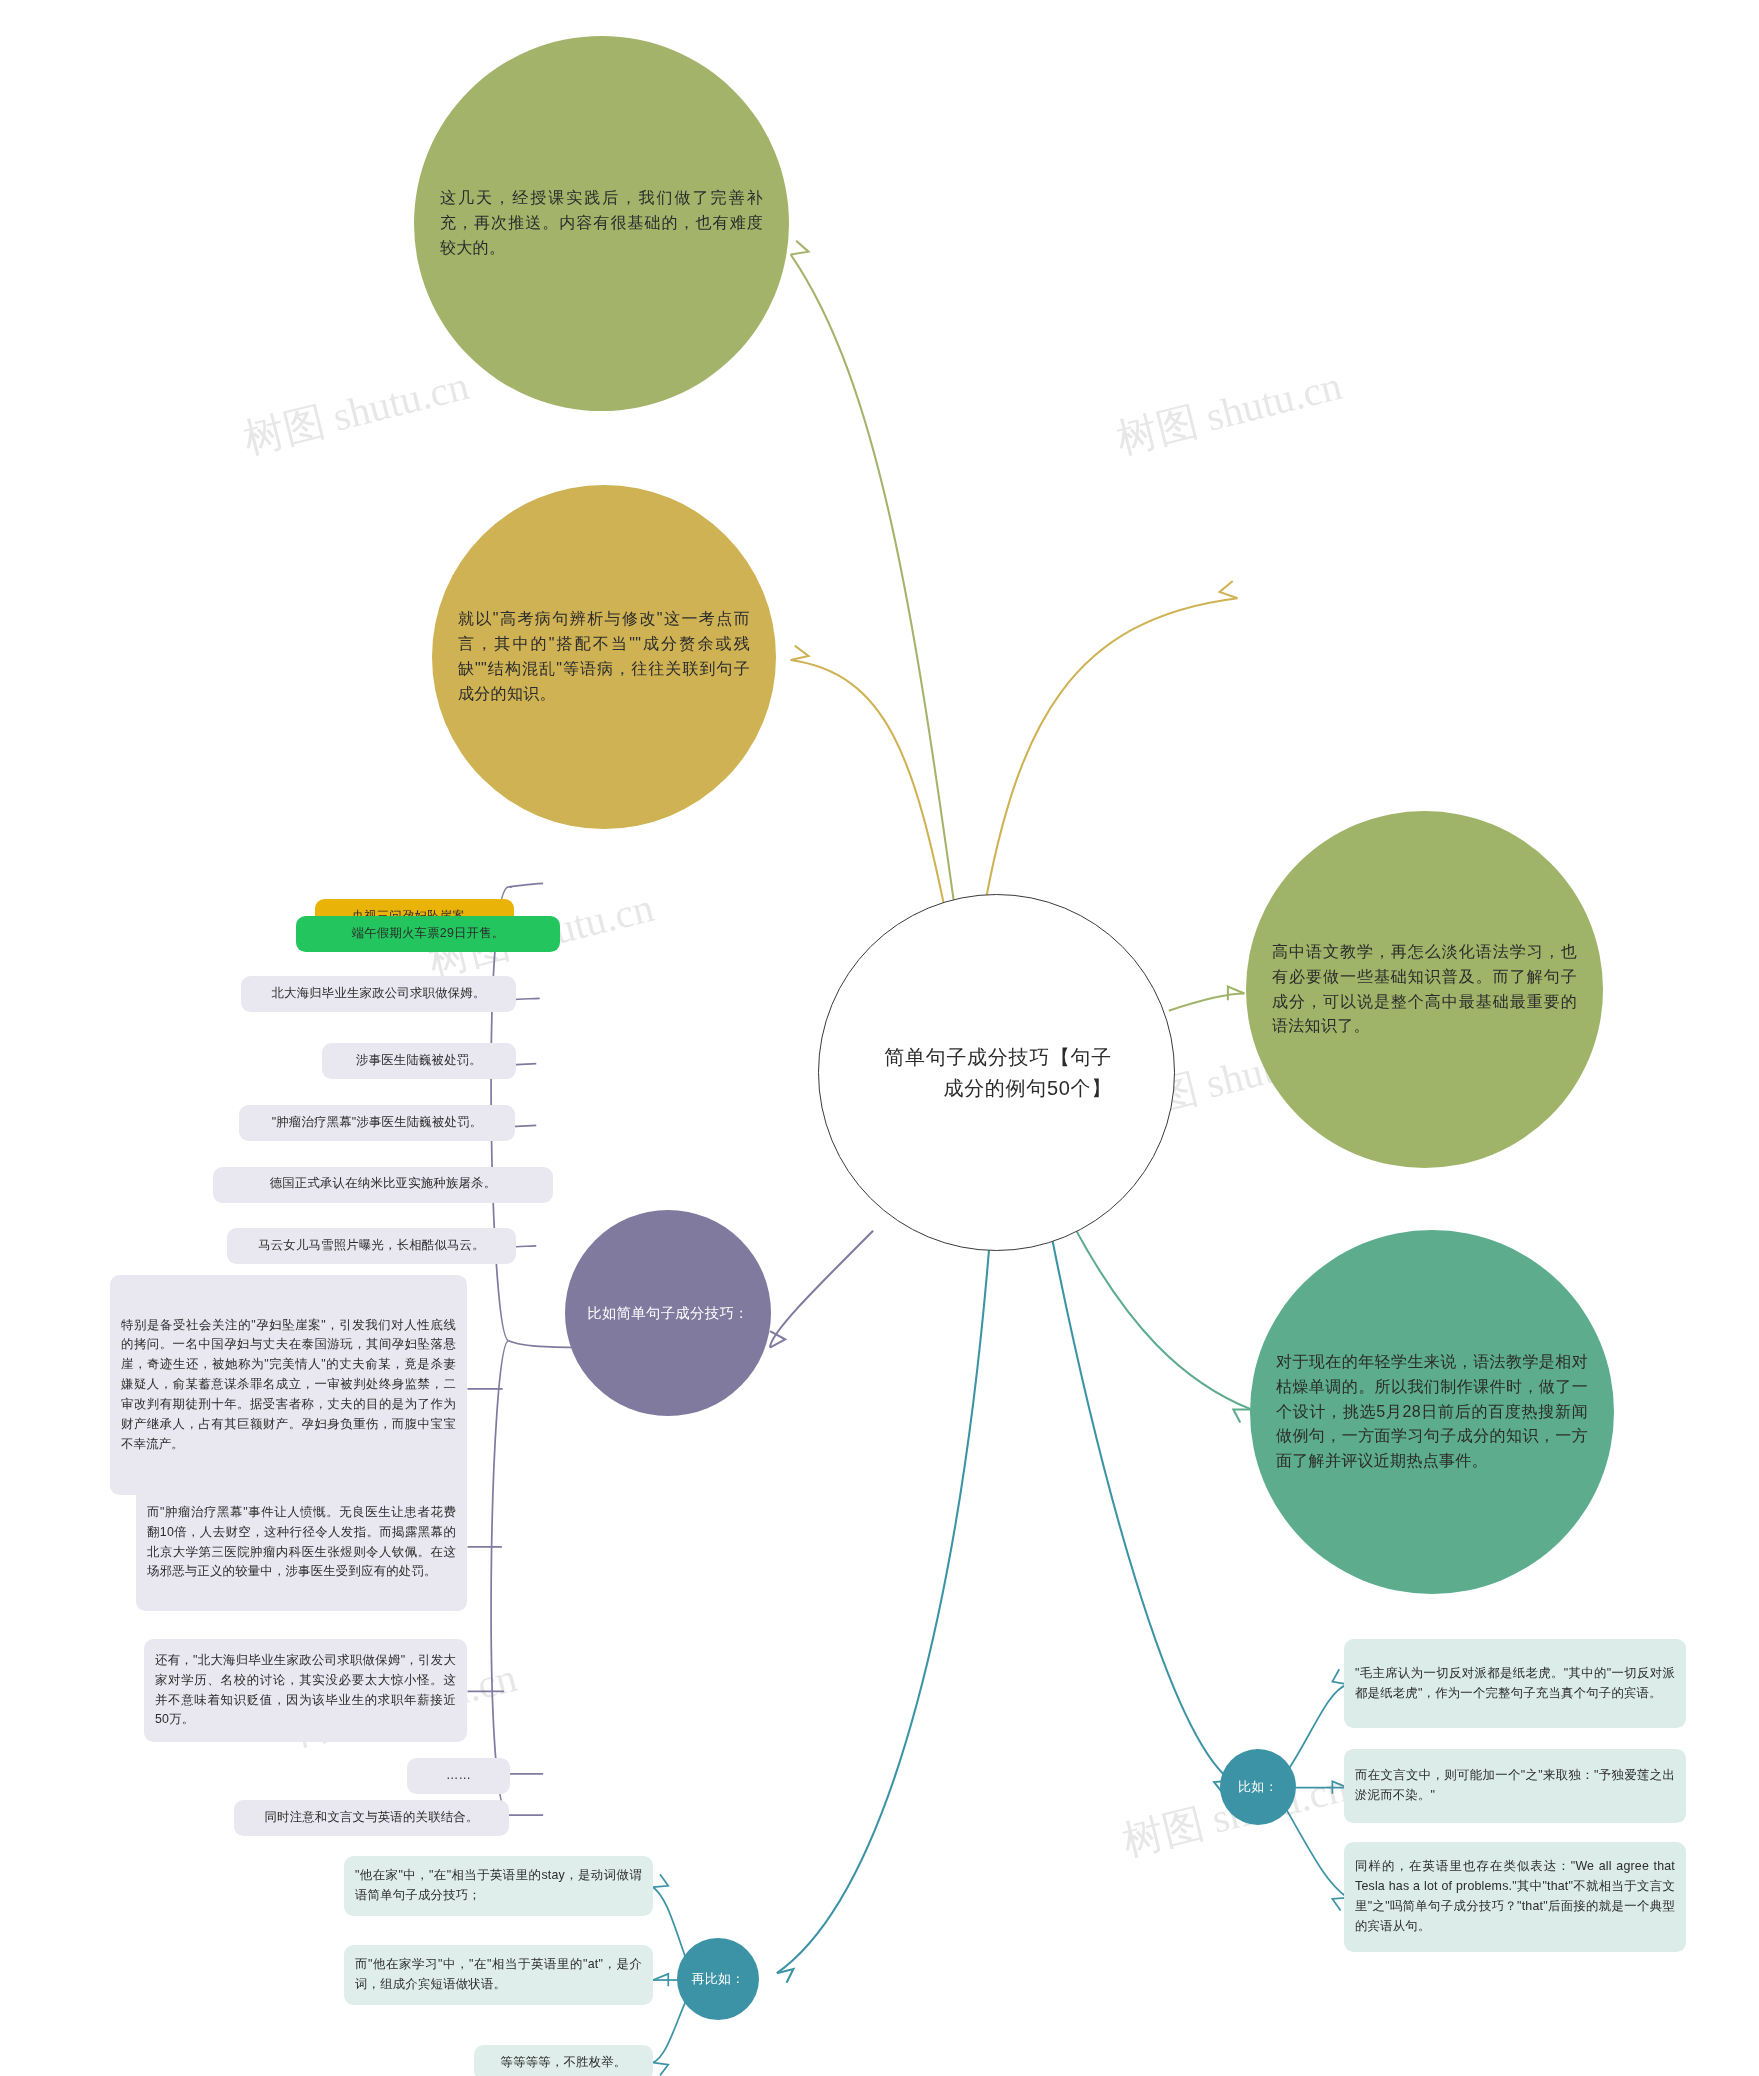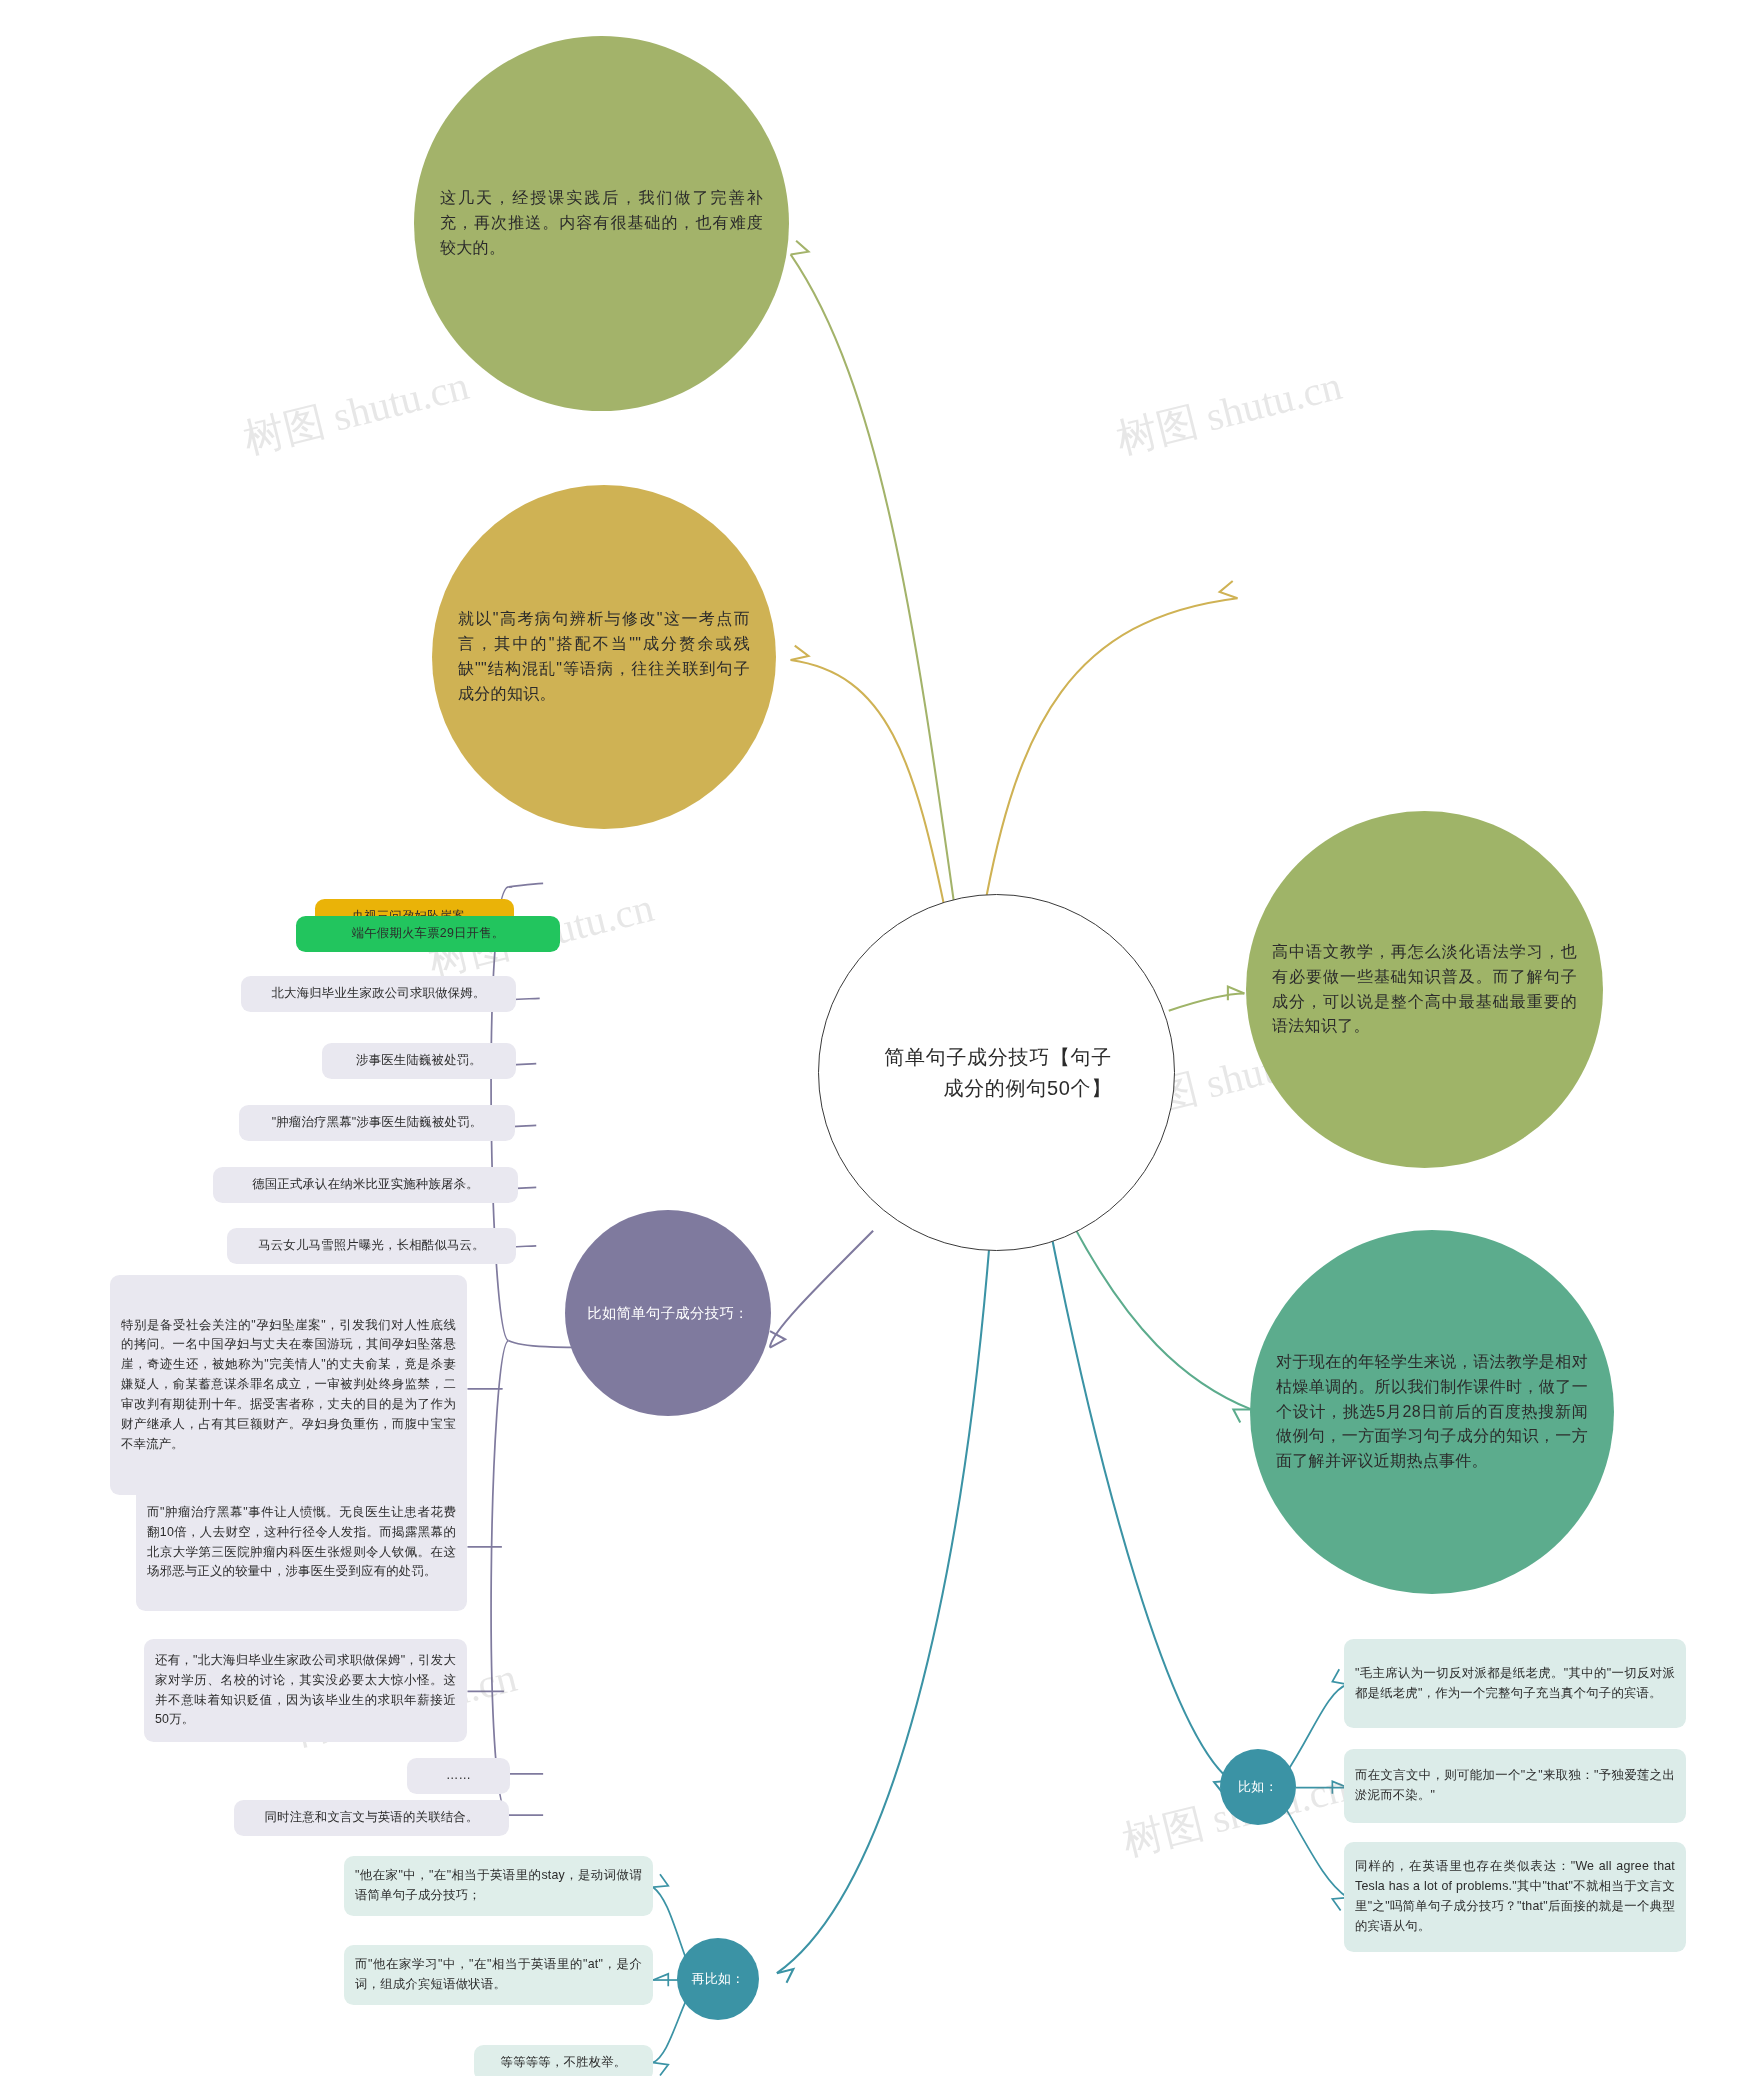--- a/index.html
+++ b/index.html
@@ -126,21 +126,21 @@
   </div>
   <div class="node pill small" style="left:241px;top:976px;width:275px;min-height:30px;background:#e9e8f0;">
     <div class="ptext">北大海归毕业生家政公司求职做保姆。</div>
   </div>
   <div class="node pill small" style="left:322px;top:1043px;width:194px;min-height:30px;background:#e9e8f0;">
     <div class="ptext">涉事医生陆巍被处罚。</div>
   </div>
   <div class="node pill small" style="left:239px;top:1105px;width:276px;min-height:30px;background:#e9e8f0;">
     <div class="ptext">"肿瘤治疗黑幕"涉事医生陆巍被处罚。</div>
   </div>
-  <div class="node pill small" style="left:213px;top:1167px;width:305px;min-height:30px;background:#e9e8f0;">
+  <div class="node pill small" style="left:213px;top:1167px;width:340px;min-height:30px;background:#e9e8f0;font-family:Liberation Mono, monospace;">
     <div class="ptext">德国正式承认在纳米比亚实施种族屠杀。</div>
   </div>
   <div class="node pill small" style="left:227px;top:1228px;width:289px;min-height:30px;background:#e9e8f0;">
     <div class="ptext">马云女儿马雪照片曝光，长相酷似马云。</div>
   </div>
   <div class="node pill" style="left:110px;top:1275px;width:357px;min-height:220px;background:#e9e8f0;">
     <div class="ptext">特别是备受社会关注的"孕妇坠崖案"，引发我们对人性底线的拷问。一名中国孕妇与丈夫在泰国游玩，其间孕妇坠落悬崖，奇迹生还，被她称为"完美情人"的丈夫俞某，竟是杀妻嫌疑人，俞某蓄意谋杀罪名成立，一审被判处终身监禁，二审改判有期徒刑十年。据受害者称，丈夫的目的是为了作为财产继承人，占有其巨额财产。孕妇身负重伤，而腹中宝宝不幸流产。</div>
   </div>
   <div class="node pill" style="left:136px;top:1474px;width:331px;min-height:137px;background:#e9e8f0;">
     <div class="ptext">而"肿瘤治疗黑幕"事件让人愤慨。无良医生让患者花费翻10倍，人去财空，这种行径令人发指。而揭露黑幕的北京大学第三医院肿瘤内科医生张煜则令人钦佩。在这场邪恶与正义的较量中，涉事医生受到应有的处罚。</div>

